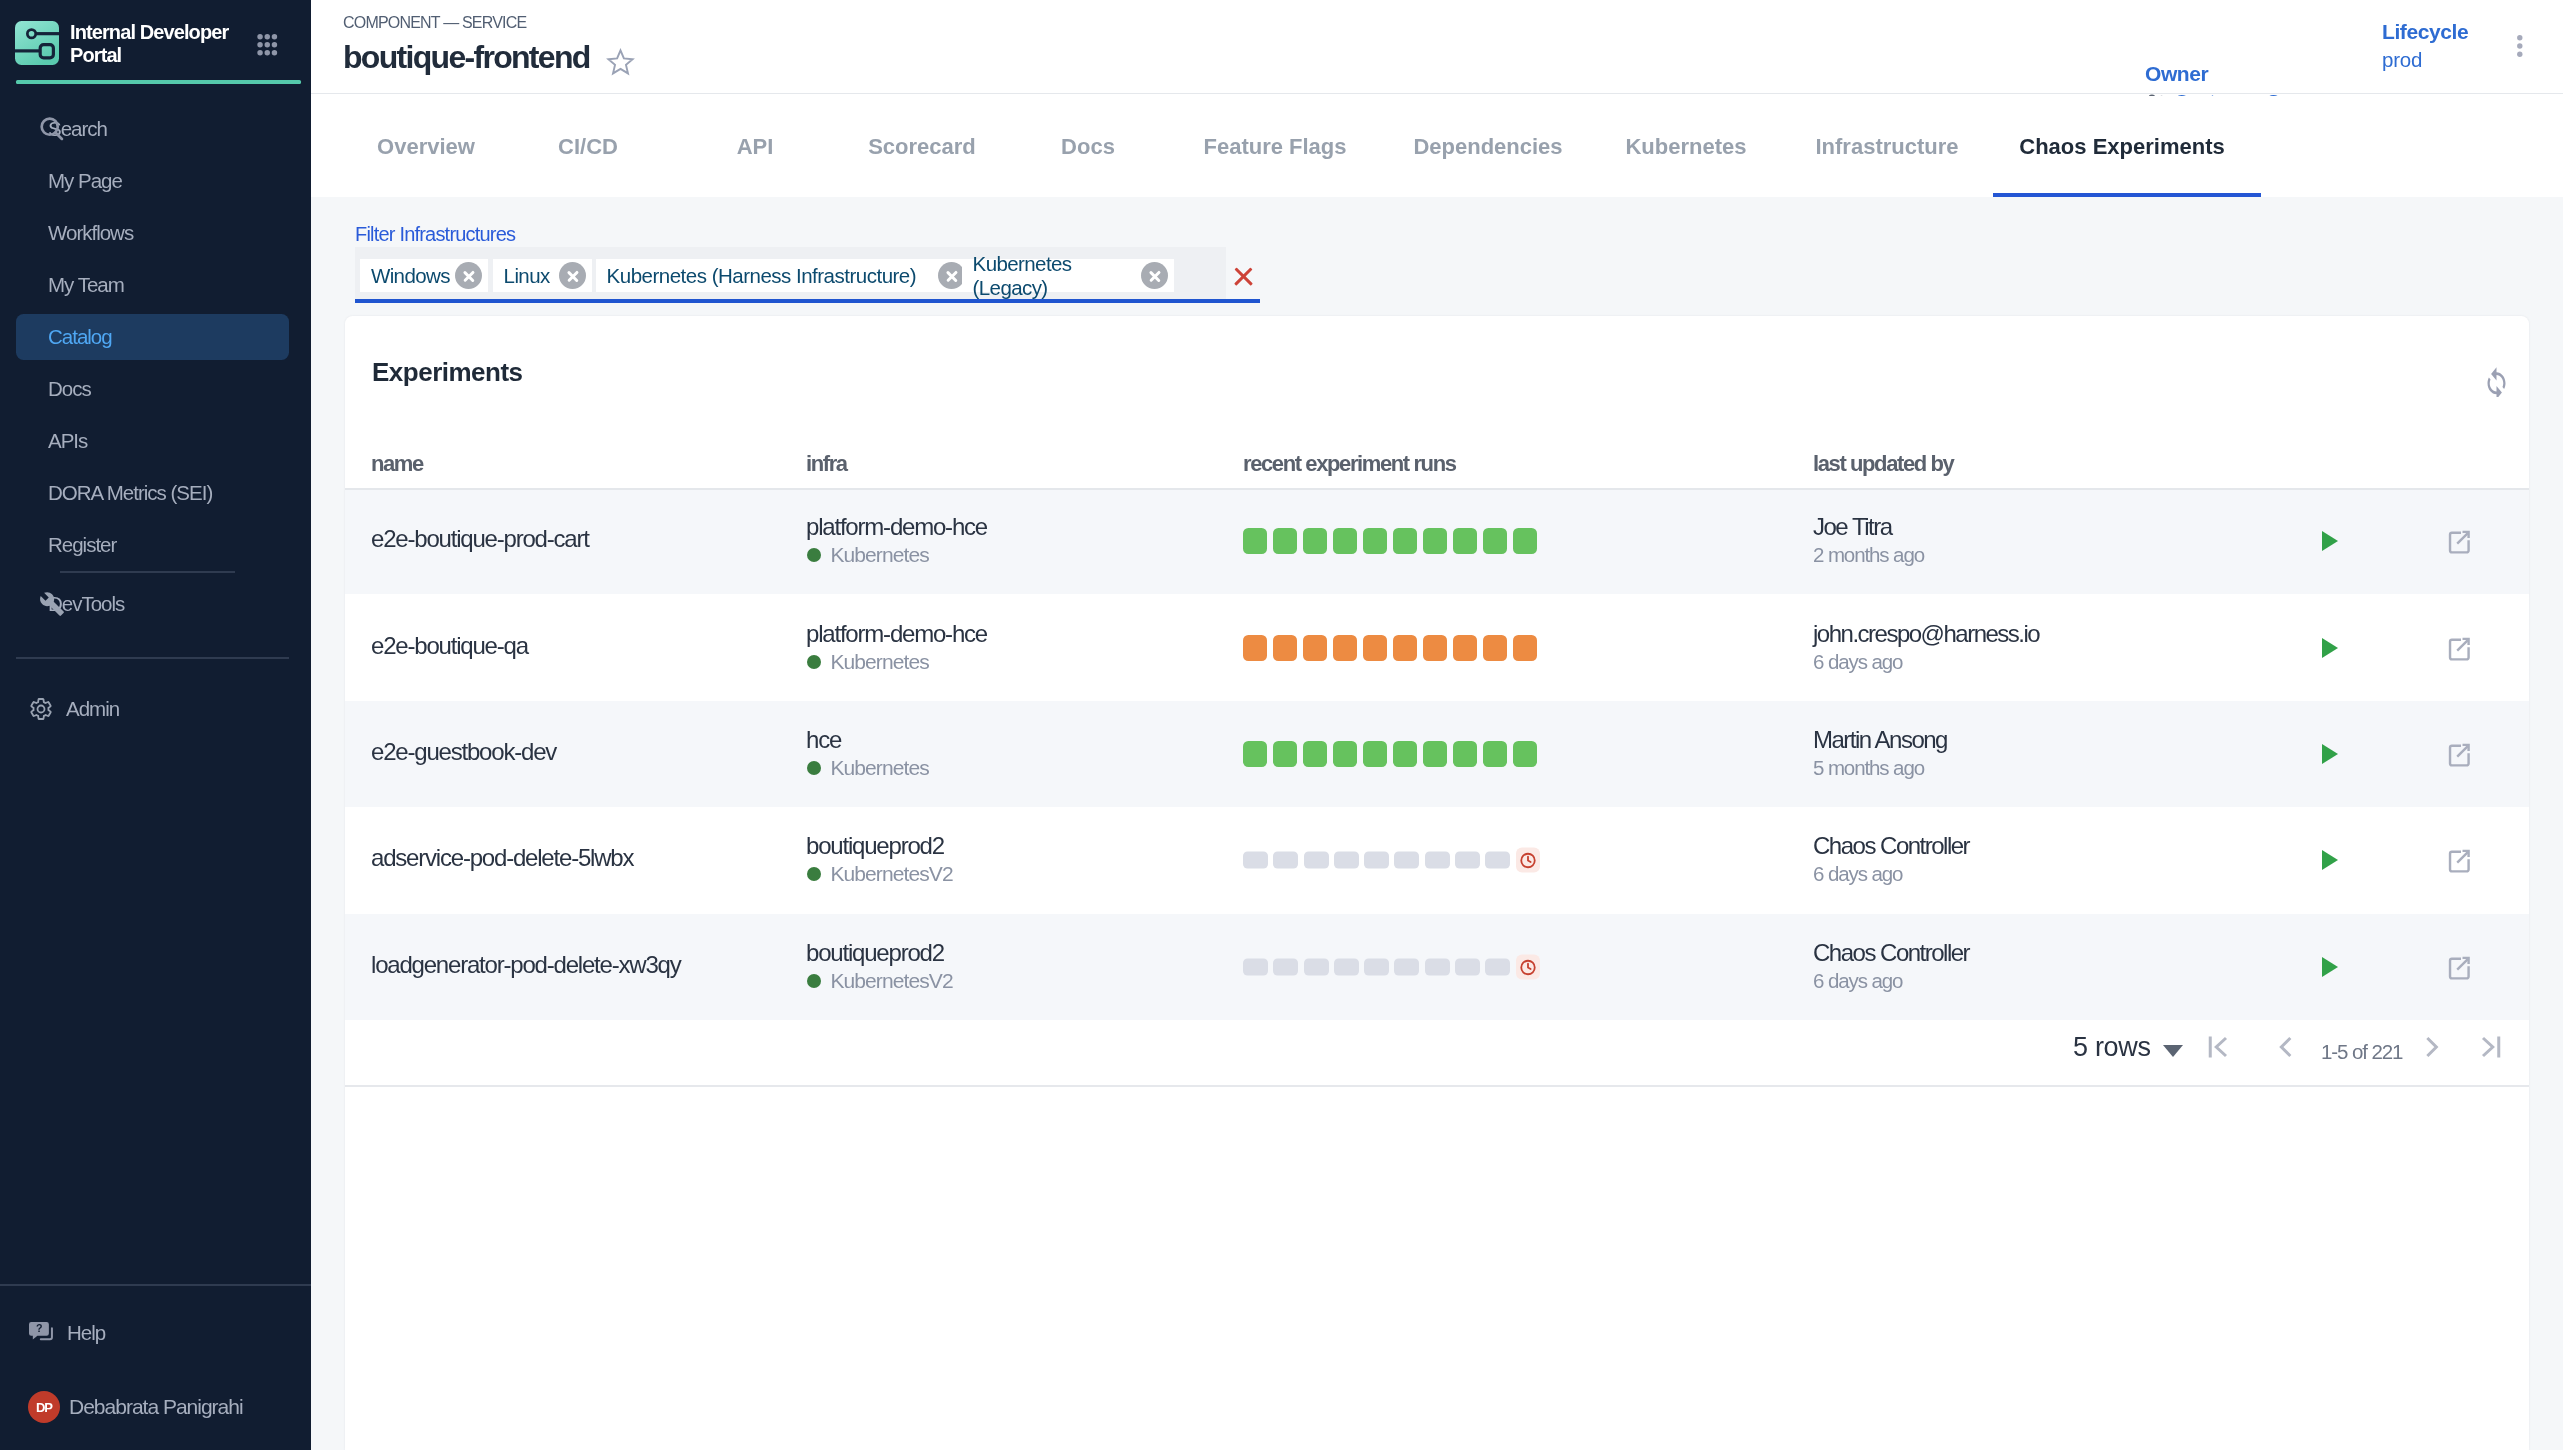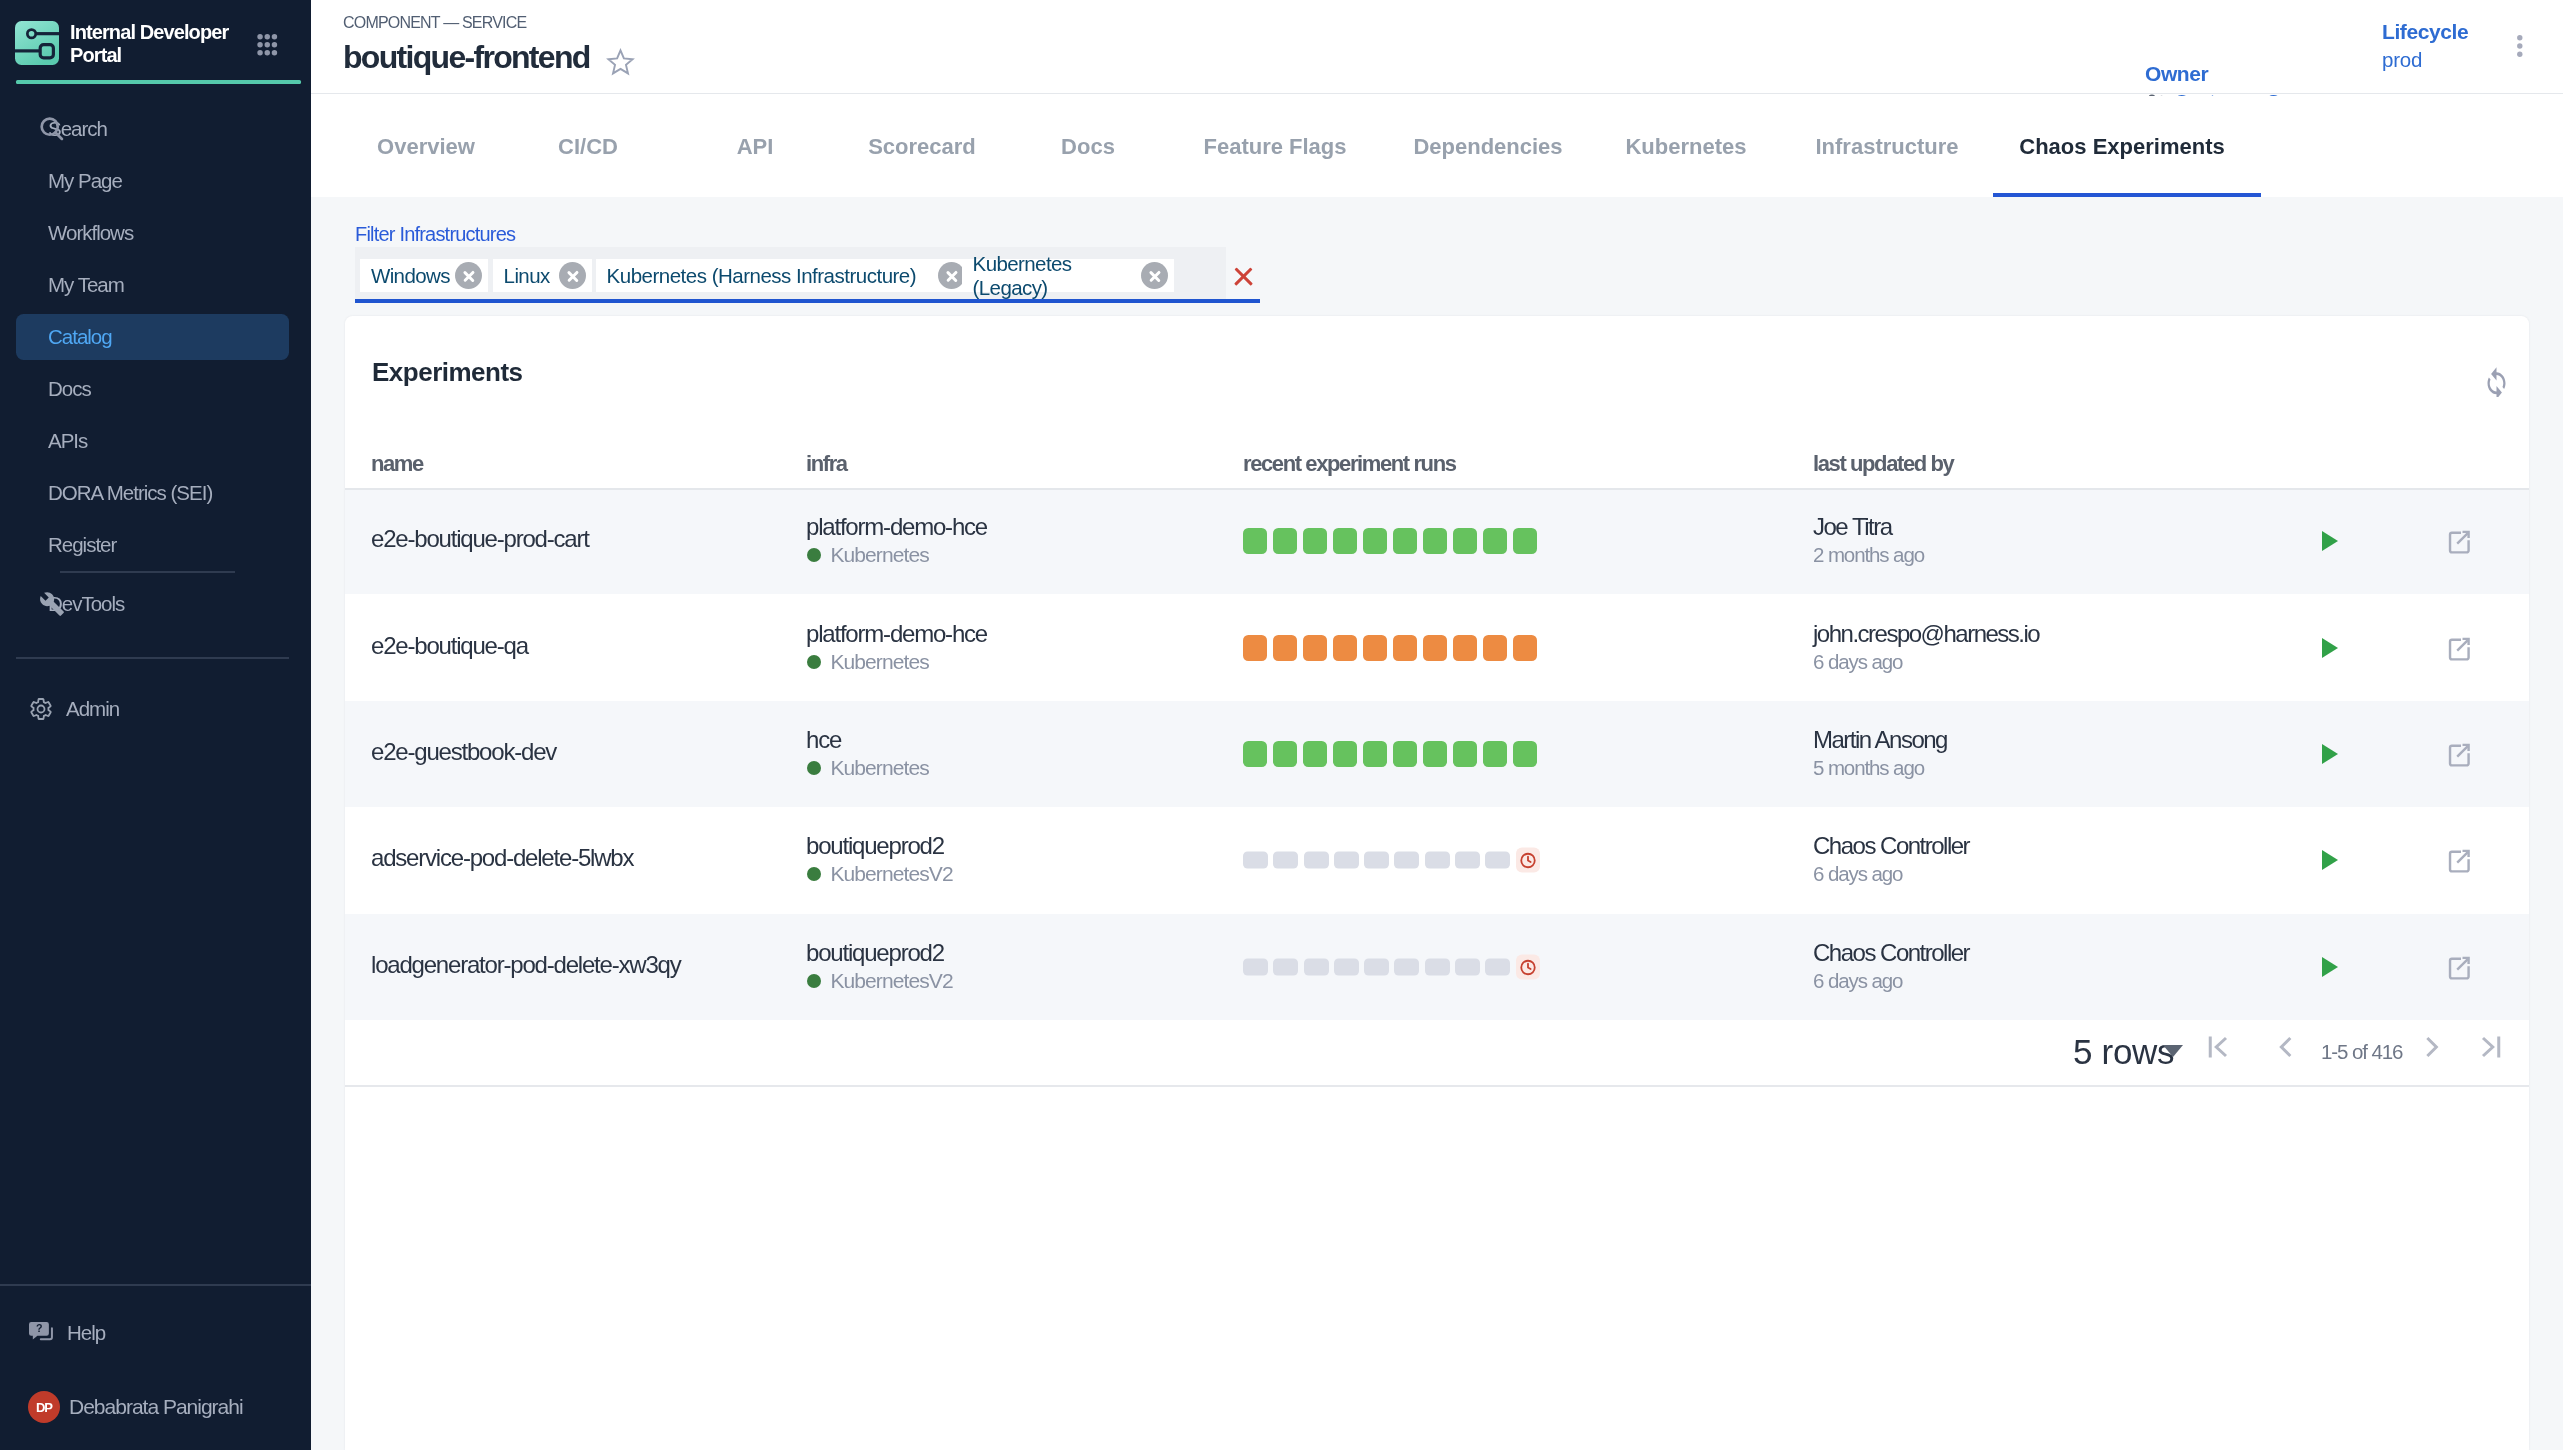--- a/index.html
+++ b/index.html
@@ -74,21 +74,21 @@
   .sq.n { width:25px; height:17.5px; border-radius:4.6px; background:#dadde6; align-self:center; margin-right:5.3px; }
   .clockbadge { width:24px; height:25px; border-radius:6px; background:#fbe9e5; align-self:center; display:flex; align-items:center; justify-content:center; }
   .upd1 { position:absolute; left:1468px; top:25px; font-size:24px; color:#2a3342; letter-spacing:-1.5px; }
   .upd2 { position:absolute; left:1468px; top:55px; font-size:20.5px; color:#8a92a3; letter-spacing:-1.1px; }
   .play { position:absolute; left:1977px; top:50%; transform:translateY(-50%); width:0; height:0;
           border-left:16px solid #31a148; border-top:10.6px solid transparent; border-bottom:10.6px solid transparent; }
   .openx { position:absolute; left:2102px; top:50%; transform:translateY(-50%); }
 
   #pagerow { position:absolute; left:0; top:705px; width:2184px; height:65px; }
   #pgline { position:absolute; left:0; top:769px; width:2184px; height:1.5px; background:#e6e8ec; }
-  #rows5 { position:absolute; left:1728px; top:10.6px; font-size:35px; color:#2a3342; letter-spacing:-0.3px; }
+  #rows5 { position:absolute; left:1728px; top:10.6px; font-size:27px; color:#2a3342; letter-spacing:-0.3px; }
   #caret { position:absolute; left:1818px; top:23.5px; width:0; height:0; border-left:10px solid transparent; border-right:10px solid transparent; border-top:12px solid #5b6472; }
   #pg15 { position:absolute; left:1976px; top:19px; font-size:20.5px; color:#6f7787; letter-spacing:-1.1px; }
   .pgico { position:absolute; top:11.4px; }
 </style>
 </head>
 <body>
   <div id="sidebar">
     <div id="brand">Internal Developer<br>Portal</div>
     <svg id="grid9" width="20.5" height="23.5" viewBox="0 0 27 31">
       <g fill="#8f96a8">
@@ -389,21 +389,21 @@
         </svg>
         <svg class="pgico" style="left:1934px;" width="13.7" height="30" viewBox="0 0 18 40">
           <path fill="none" stroke="#b4b8c4" stroke-width="4" d="M15 8 3 20l12 12"></path>
         </svg>
         <svg class="pgico" style="left:2080px;" width="13.7" height="30" viewBox="0 0 18 40">
           <path fill="none" stroke="#b4b8c4" stroke-width="4" d="M3 8l12 12L3 32"></path>
         </svg>
         <svg class="pgico" style="left:2135px;" width="21" height="30" viewBox="0 0 28 40">
           <path fill="none" stroke="#b4b8c4" stroke-width="4" d="M4 8l13 12L4 32M25 6v28"></path>
         </svg>
-        <div id="pg15">1-5 of 416</div>
+        <div id="pg15">1-5 of 221</div>
       </div>
       <div id="pgline"></div>
     </div>
   </div>
 
   <svg class="abs" style="left:15px; top:20.5px;" width="44" height="44" viewBox="0 0 58 58">
     <defs>
       <linearGradient id="lg" x1="0" y1="0" x2="0.6" y2="1">
         <stop offset="0" stop-color="#92e5d4"></stop>
         <stop offset="1" stop-color="#5acaae"></stop>

